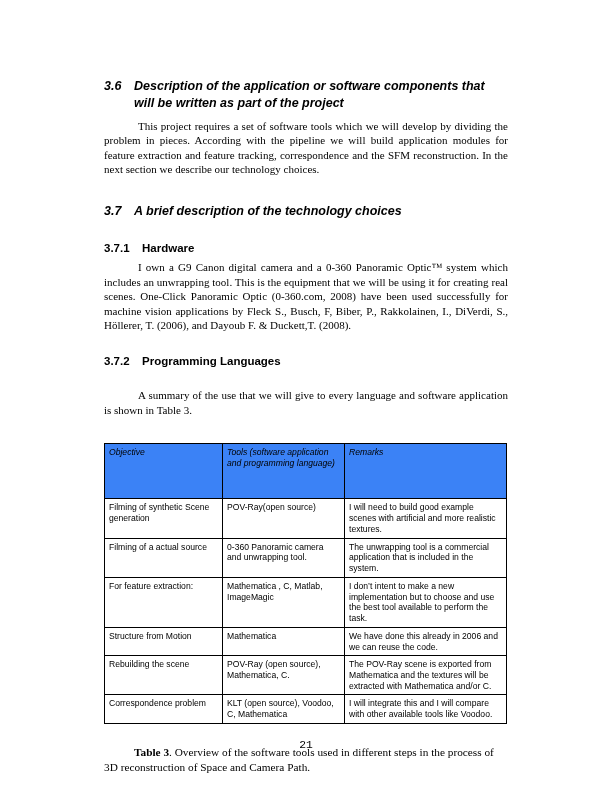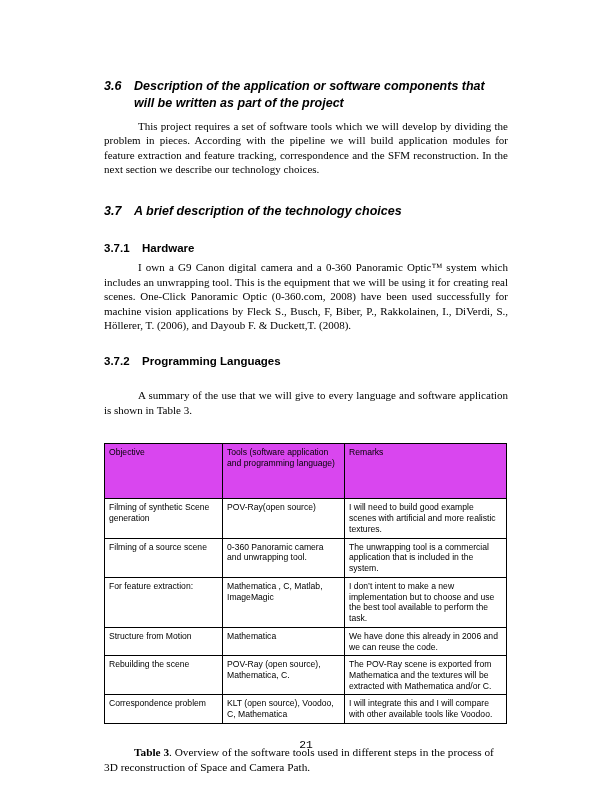--- a/index.html
+++ b/index.html
@@ -76,23 +76,24 @@
     border: 1px solid #000000;
     font-size: 8.6px;
     font-family: "Liberation Sans", sans-serif;
     vertical-align: top;
     padding: 3px 4px 3px 4px;
     line-height: 1.25;
     text-align: left;
     font-weight: normal;
   }
   table.tools-table thead th {
-    background: #d946ef;
+    background: #3b82f6;
     height: 48px;
     vertical-align: top;
+    font-style: italic;
   }
   table.tools-table col.c1 { width: 118px; }
   table.tools-table col.c2 { width: 122px; }
   table.tools-table col.c3 { width: 162px; }
 
   p.caption {
     font-size: 11.3px;
     line-height: 1.34;
     margin: 0;
     text-align: left;
@@ -164,21 +165,21 @@
           <th>Remarks</th>
         </tr>
       </thead>
       <tbody>
         <tr>
           <td>Filming of synthetic Scene generation</td>
           <td>POV-Ray(open source)</td>
           <td>I will need to build good example scenes with artificial and more realistic textures.</td>
         </tr>
         <tr>
-          <td>Filming of a source scene</td>
+          <td>Filming of a actual source</td>
           <td>0-360 Panoramic camera and unwrapping tool.</td>
           <td>The unwrapping tool is a commercial application that is included in the system.</td>
         </tr>
         <tr>
           <td>For feature extraction:</td>
           <td>Mathematica , C, Matlab, ImageMagic</td>
           <td>I don’t intent to make a new implementation but to choose and use the best tool available to perform the task.</td>
         </tr>
         <tr>
           <td>Structure from Motion</td>

